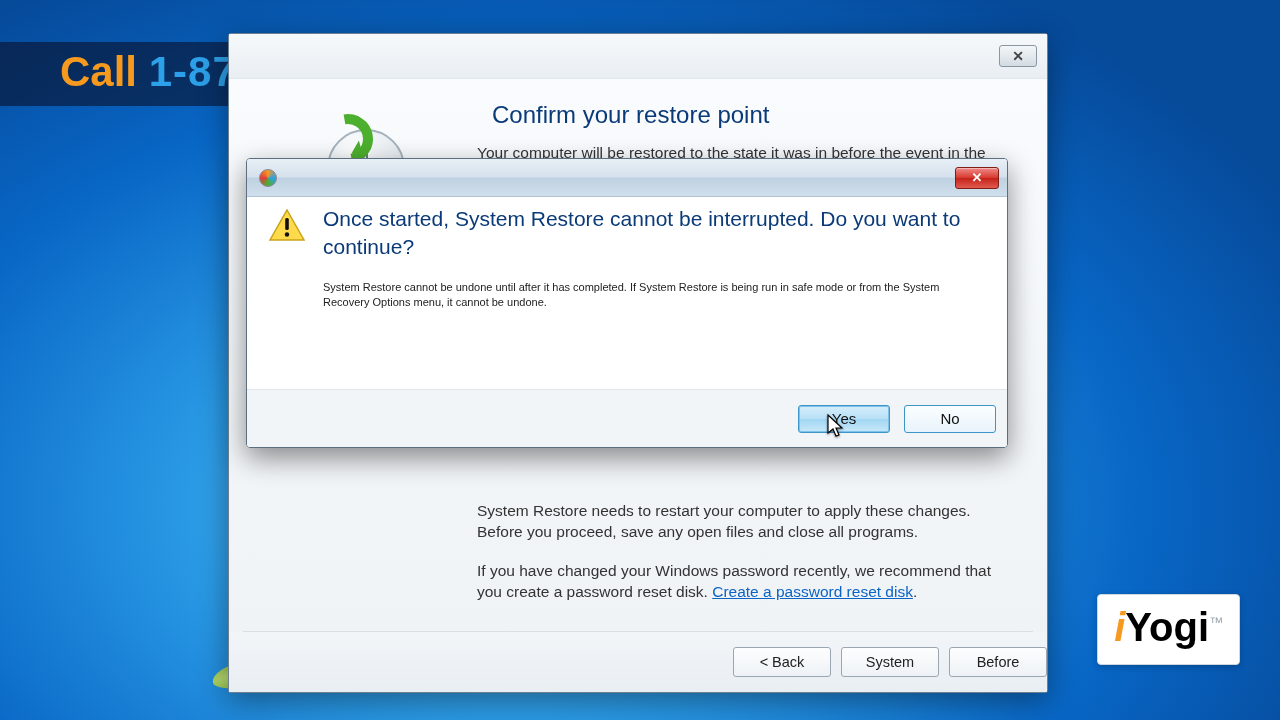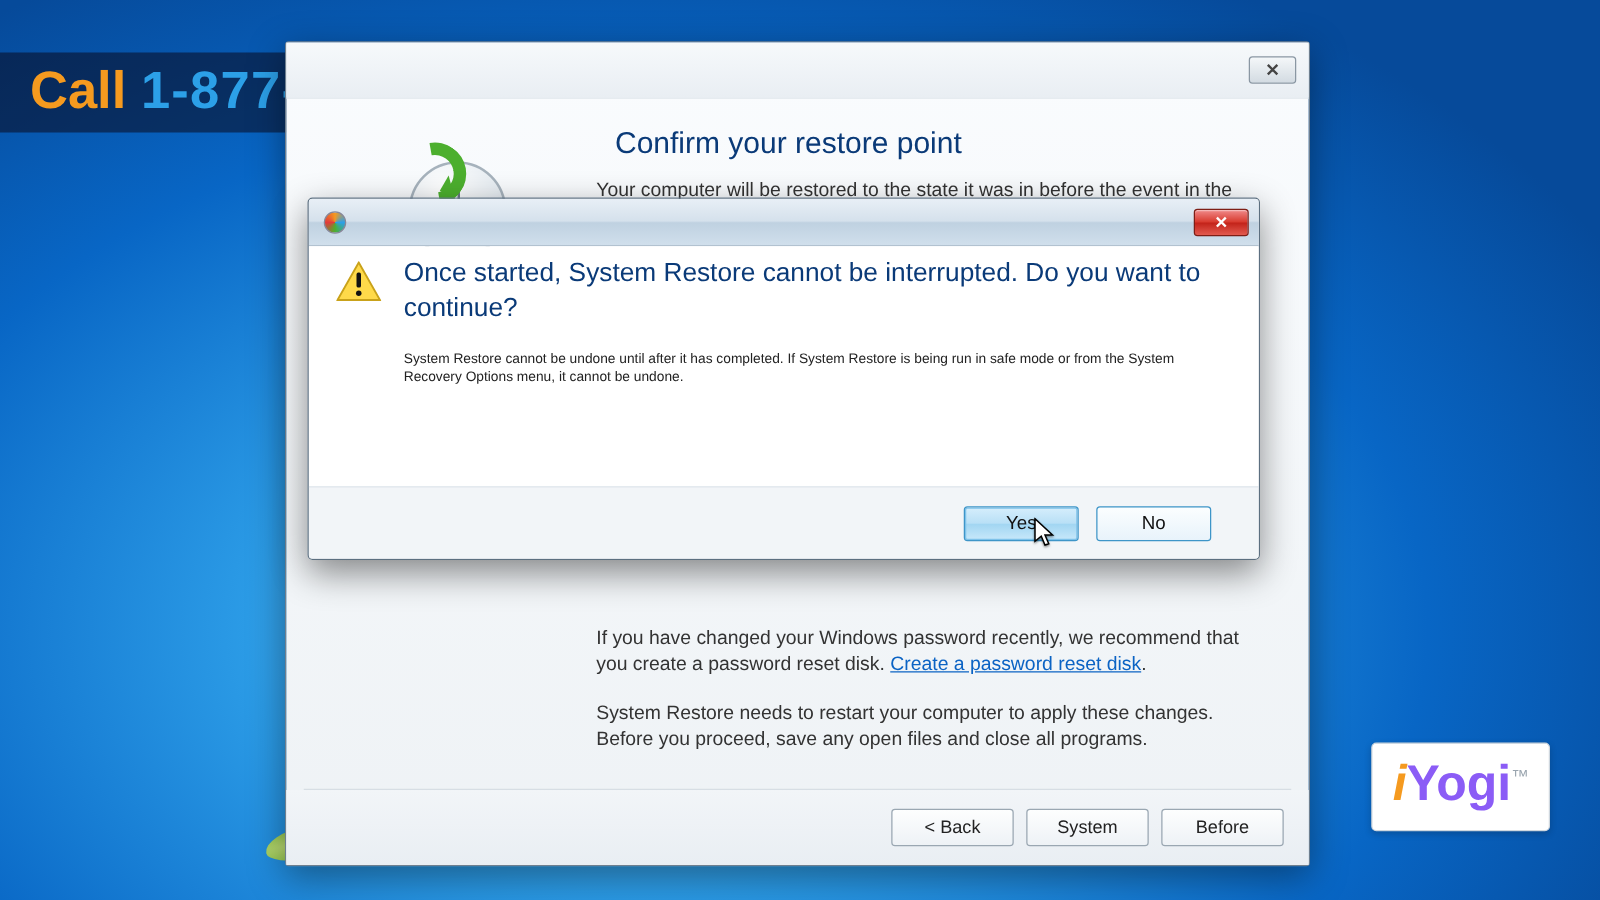--- a/index.html
+++ b/index.html
@@ -8,32 +8,32 @@
     background: radial-gradient(ellipse 900px 600px at 40% 70%, #6fd0ff 0%, #2b9be6 35%, #0866c5 70%, #064a9a 100%);
     position: relative;
   }
   
   .call-banner {
     position: absolute; top: 42px; left: 0;
     background: rgba(10,10,30,0.55);
     padding: 6px 18px 10px 24px;
     font-size: 42px; font-weight: 700;
   }
-  .call-banner .call-label { color: #f59a1f; }
+  .call-banner .call-label { color: #f59a1f; margin-left: 36px; }
   .call-banner .call-number { color: #2ca0e8; letter-spacing: 1px; }
   
   .iyogi {
     position: absolute; right: 40px; bottom: 55px;
     background: #fff; border: 1px solid #cfd7de; border-radius: 4px;
     padding: 10px 16px 14px 16px;
     font-size: 40px; font-weight: 700;
     box-shadow: 0 2px 6px rgba(0,0,0,0.2);
   }
   .iyogi .iy-i { color: #f59a1f; font-style: italic; }
-  .iyogi .iy-yogi { color: #8b5cf6; }
+  .iyogi .iy-yogi { color: #000000; }
   .iyogi .iy-tm { color: #9aa5af; font-size: 14px; vertical-align: super; font-weight: 400; }
   
   .wiz {
     position: absolute; left: 228px; top: 33px;
     width: 820px; height: 660px;
     background: linear-gradient(#fafcfe, #eef2f5);
     border: 1px solid #6e7f8f; border-radius: 3px;
     box-shadow: 0 8px 30px rgba(0,0,0,0.4);
   }
   .wiz-titlebar {
@@ -83,21 +83,21 @@
   .wiz-heading { font-size: 24px; font-weight: 400; color: #0a3a78; margin-bottom: 14px; margin-left: 15px; }
   .wiz-para { font-size: 15.5px; color: #333; line-height: 1.35; margin-bottom: 18px; }
   .wiz-para a { color: #0b63c4; text-decoration: underline; }
   .wiz-divider {
     position: absolute; left: 14px; right: 14px; bottom: 60px;
     border-top: 1px solid #d7dee4;
   }
   .wiz-footer {
     position: absolute; left: 0; right: 0; bottom: 0; height: 60px;
     display: flex; align-items: center; justify-content: flex-end;
-    gap: 10px; padding-right: 20px;
+    gap: 10px; 
     background: linear-gradient(#f2f5f8, #e9eef3);
   }
   .btn {
     min-width: 98px; height: 30px;
     background: linear-gradient(#fdfefe, #eef2f6);
     border: 1px solid #9aa7b2; border-radius: 3px;
     font-size: 14.5px; color: #222;
     display: flex; align-items: center; justify-content: center;
   }
   
@@ -138,21 +138,21 @@
     width: 36px; height: 32px; position: relative;
   }
   .warn-triangle svg { width:36px; height:32px; }
   .dlg-text { flex:1; padding-left: 10px; }
   .dlg-main { font-size: 21px; color: #0a3a78; line-height: 1.35; margin-bottom: 18px; }
   .dlg-sub { font-size: 11px; color: #222; line-height: 1.38; }
   .dlg-footer {
     height: 58px; background: #f2f5f8;
     border-top: 1px solid #e0e6eb;
     display:flex; align-items:center; justify-content:flex-end;
-    gap: 14px; padding-right: 38px;
+    gap: 14px; padding-right: 11px;
   }
   .dlg-btn {
     width: 92px; height: 28px;
     background: linear-gradient(#fbfeff, #e8f3fb);
     border: 1px solid #3e95c8; border-radius: 3px;
     font-size: 15px; color:#111;
     display:flex; align-items:center; justify-content:center;
   }
   .dlg-btn.active {
     background: linear-gradient(#d6eefc, #b9e0f6 48%, #a2d6f2 52%, #c8e8fa);
@@ -194,24 +194,24 @@
         <div class="clock"></div>
         <div class="arrow"></div>
       </div>
     </div>
     <div class="wiz-right">
       <div class="wiz-heading">Confirm your restore point</div>
       <div class="wiz-para">Your computer will be restored to the state it was in before the event in the Description field below.</div>
 
       <div style="height:298px"></div>
 
+      <div class="wiz-para">System Restore needs to restart your computer to apply these changes. Before you proceed, save any open files and close all programs.</div>
       <div class="wiz-para">
         <span>If you have changed your Windows password recently, we recommend that you create a password reset disk. </span><a href="#">Create a password reset disk</a><span>.</span>
       </div>
-      <div class="wiz-para">System Restore needs to restart your computer to apply these changes. Before you proceed, save any open files and close all programs.</div>
     </div>
   </div>
   <div class="wiz-divider"></div>
   <div class="wiz-footer">
     <div class="btn">&lt; Back</div>
     <div class="btn">System</div>
     <div class="btn">Before</div>
   </div>
 </div>
 

